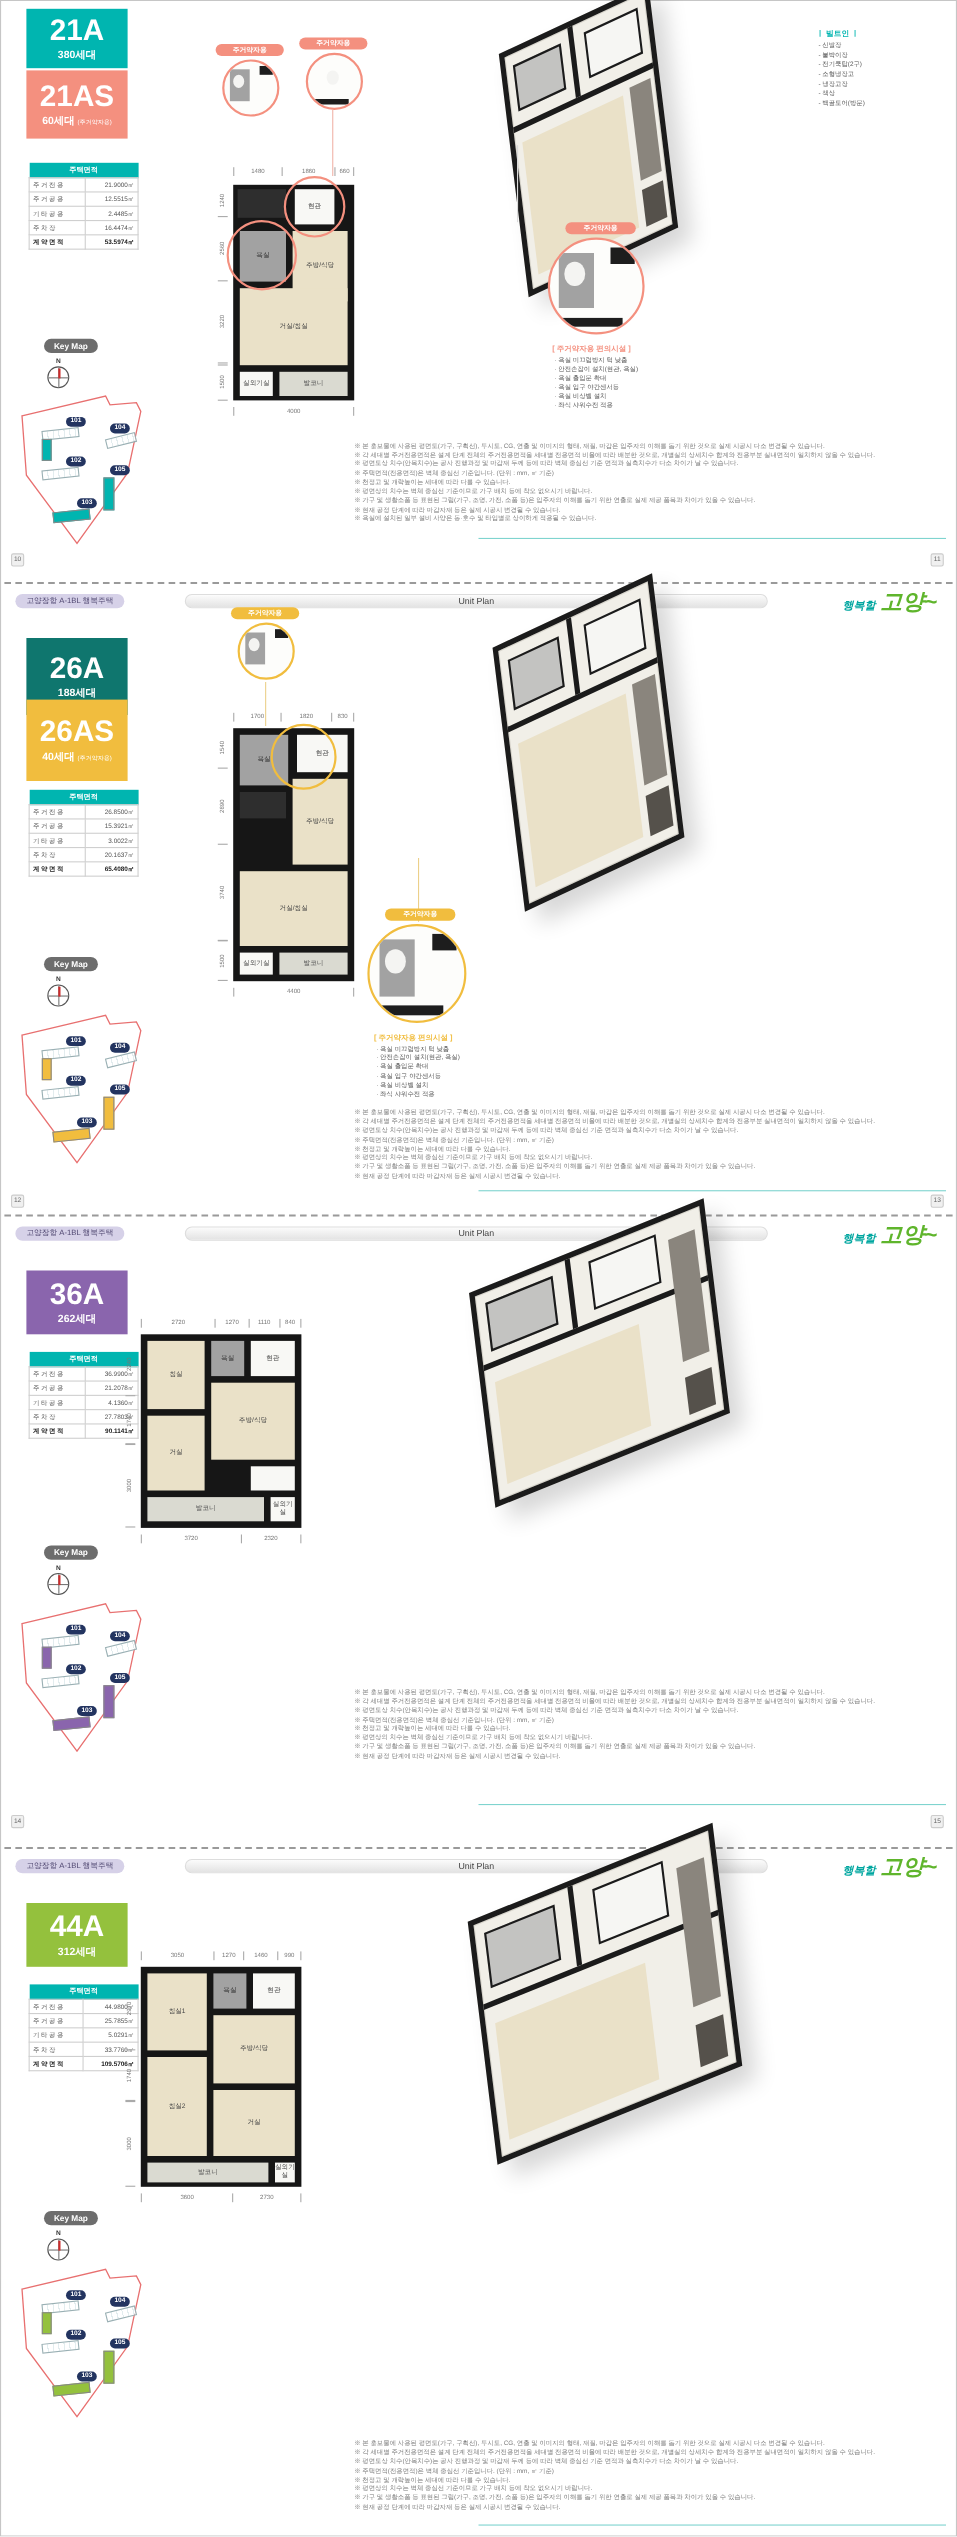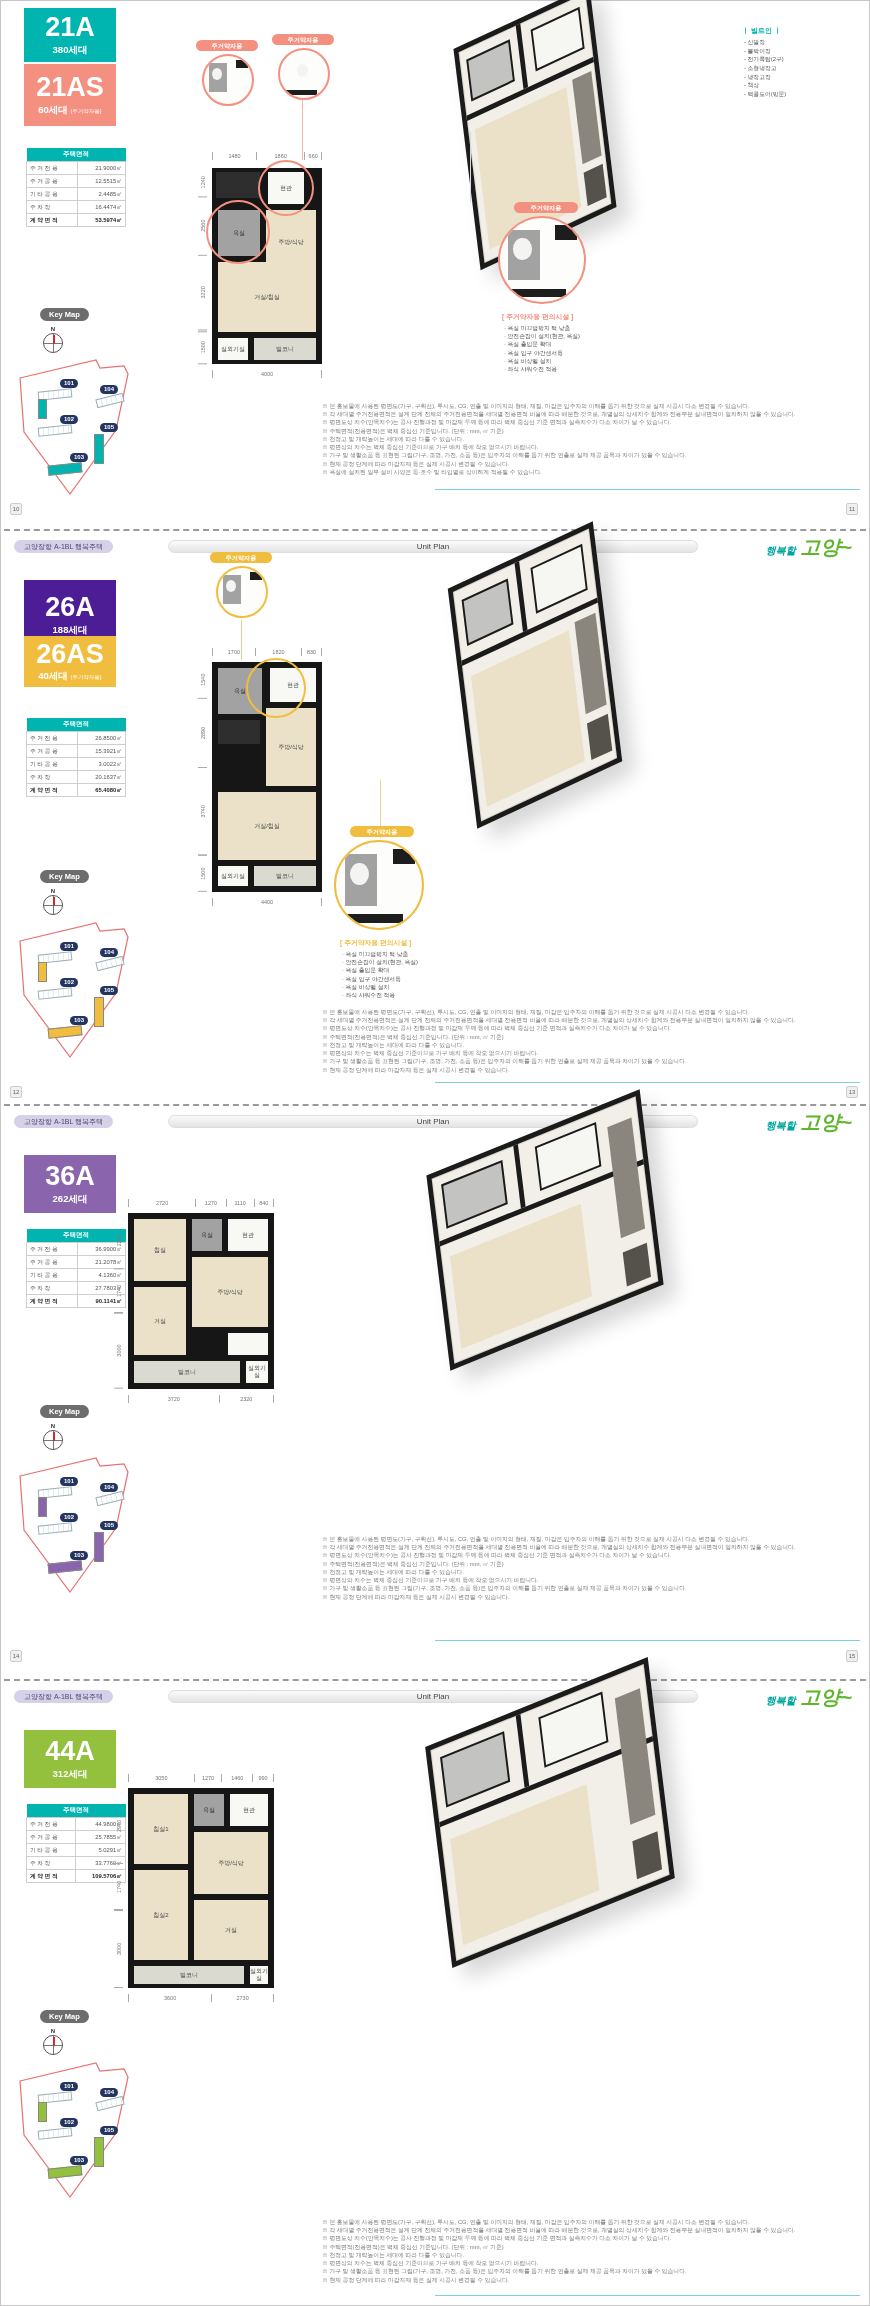--- a/index.html
+++ b/index.html
@@ -266,25 +266,25 @@
     <div class="pg" style="left:846px;top:503px">11</div>
   </div>
 
   <div class="cut" style="top:529px"></div>
 
   <div class="sec" style="top:530px;height:575px">
     <div class="hdr-pill" style="left:14px;top:10px">고양장항 A-1BL 행복주택</div>
     <div class="hdr-bar" style="left:168px;top:10px;width:530px">Unit Plan</div>
     <div class="hdr-logo" style="right:18px;top:4px"><span class="sm">행복할</span> <span class="lg">고양~</span></div>
 
-    <div class="badge" style="left: 24px; top: 50px; height: 70px; background: #4c1d95;">
+    <div class="badge" style="left: 24px; top: 50px; height: 70px; background: #0f766e;">
       <div class="code">26A</div>
       <div class="cnt"><span>188세대</span></div>
     </div>
-    <div class="badge" style="left: 24px; top: 106px; height: 51px; background: rgb(241, 189, 62);">
+    <div class="badge" style="left: 24px; top: 106px; height: 74px; background: rgb(241, 189, 62);">
       <div class="code">26AS</div>
       <div class="cnt"><span>40세대</span> <span class="sub">(주거약자용)</span></div>
     </div>
 
     <table class="atable" style="left:26px;top:188px">
       <thead>
           <tr>
             <th colspan="2">주택면적</th>
           </tr>
         </thead>

